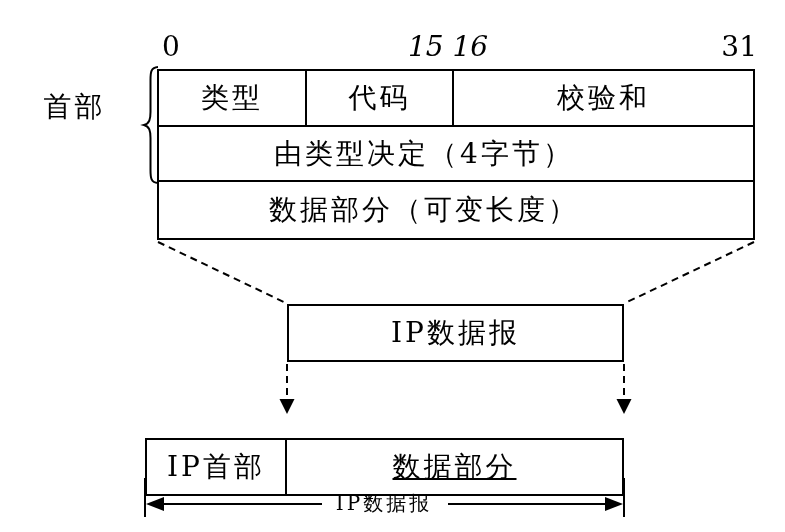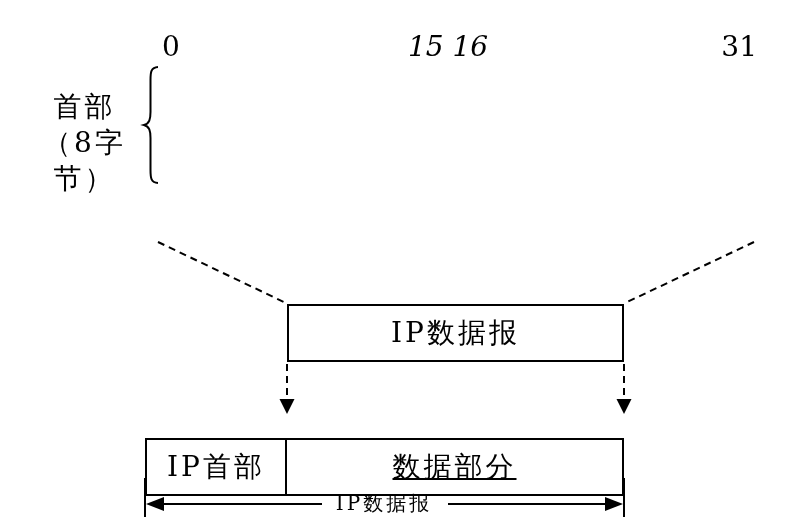--- a/index.html
+++ b/index.html
@@ -12,21 +12,21 @@
   .abs { position:absolute; box-sizing:border-box; }
   .cjk { letter-spacing:3px; }
   .num { font-size:28px; line-height:28px; }
 
   
   #bit-0   { left:162px; top:33px; }
   #bit-mid { left:448px; top:33px; transform:translateX(-50%);font-style:italic; }
   #bit-31  { left:757px; top:33px; transform:translateX(-100%); }
 
   
-  #hdr-label { left:22px; top:89px; width:125px; text-align:center;
+  #hdr-label { left:12px; top:89px; width:125px; text-align:center;
                font-size:28px; line-height:36px; }
 
   
   #field-table { left:157px; top:69px; width:598px; height:171px;
                  border:2px solid #000; display:flex; flex-direction:column; }
   .ft-row { display:flex; box-sizing:border-box; width:100%; }
   .ft-r1 { height:56px; border-bottom:2px solid #000; }
   .ft-r2 { height:55px; border-bottom:2px solid #000; }
   .ft-r3 { flex:1; }
   .ft-cell { display:flex; align-items:center; justify-content:center;
@@ -61,23 +61,45 @@
 <body>
 
 <div id="canvas">
 
   <div class="abs num" id="bit-0">0</div>
   <div class="abs num" id="bit-mid">15 16</div>
   <div class="abs num" id="bit-31">31</div>
 
   <div class="abs cjk" id="hdr-label">
     <div>首部</div>
-    <div>（8字节）</div>
   </div>
 
+  <div class="abs" id="field-table">
+    <div class="ft-row ft-r1">
+      <div class="ft-cell ft-c1">
+        <span class="cjk">类型</span>
+      </div>
+      <div class="ft-cell ft-c2">
+        <span class="cjk">代码</span>
+      </div>
+      <div class="ft-cell ft-c3">
+        <span class="cjk">校验和</span>
+      </div>
+    </div>
+    <div class="ft-row ft-r2">
+      <div class="ft-cell full">
+        <span class="cjk shift-left">由类型决定（4字节）</span>
+      </div>
+    </div>
+    <div class="ft-row ft-r3">
+      <div class="ft-cell full">
+        <span class="cjk shift-left">数据部分（可变长度）</span>
+      </div>
+    </div>
+  </div>
 
   <div class="abs" id="icmp-box">
     <span class="cjk">IP数据报</span>
   </div>
 
   <div class="abs" id="ip-box">
     <div class="ip-cell" id="ip-hdr-cell">
       <span class="cjk">IP首部</span>
     </div>
     <div class="ip-cell" id="ip-data-cell">

